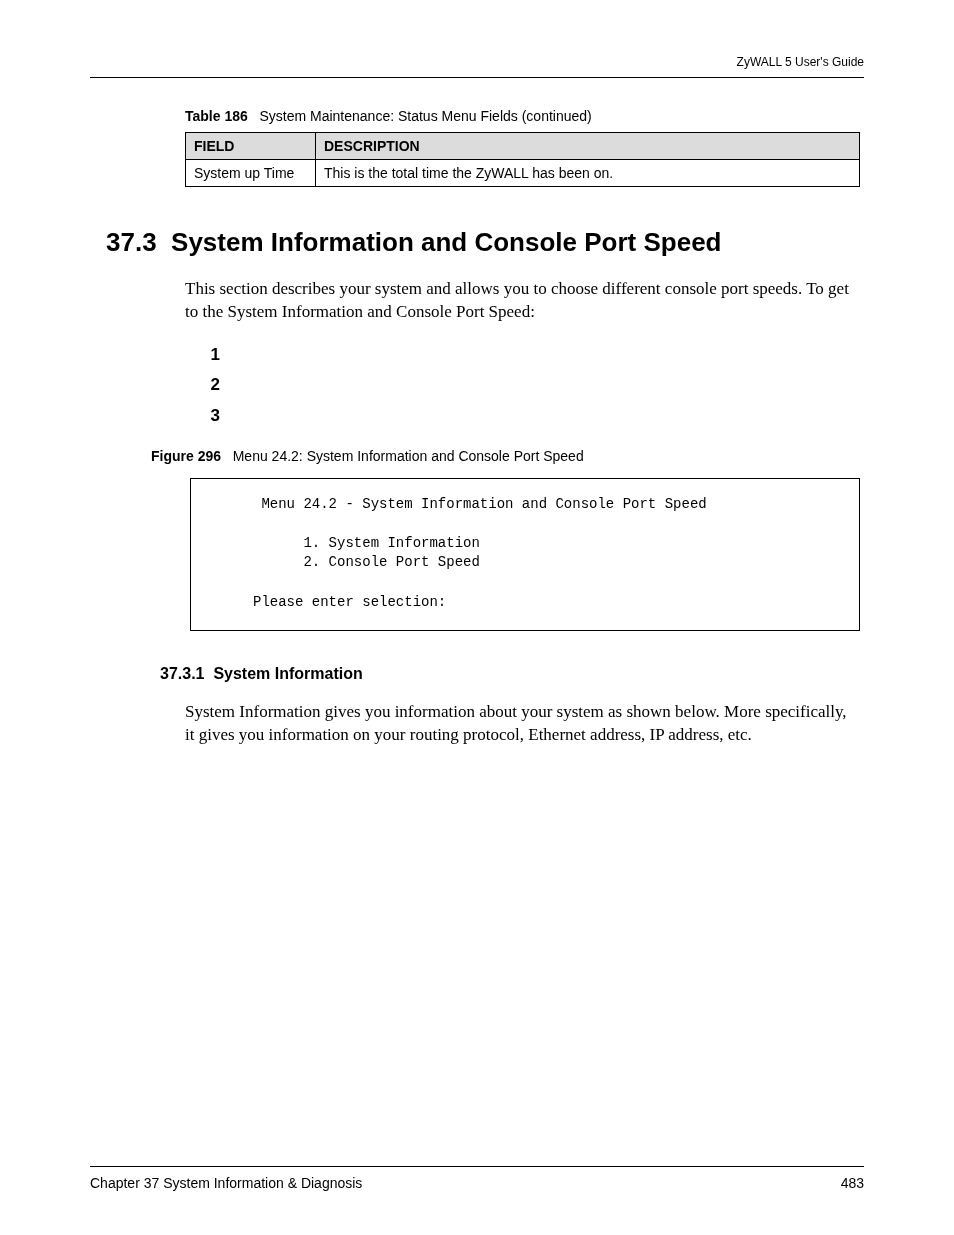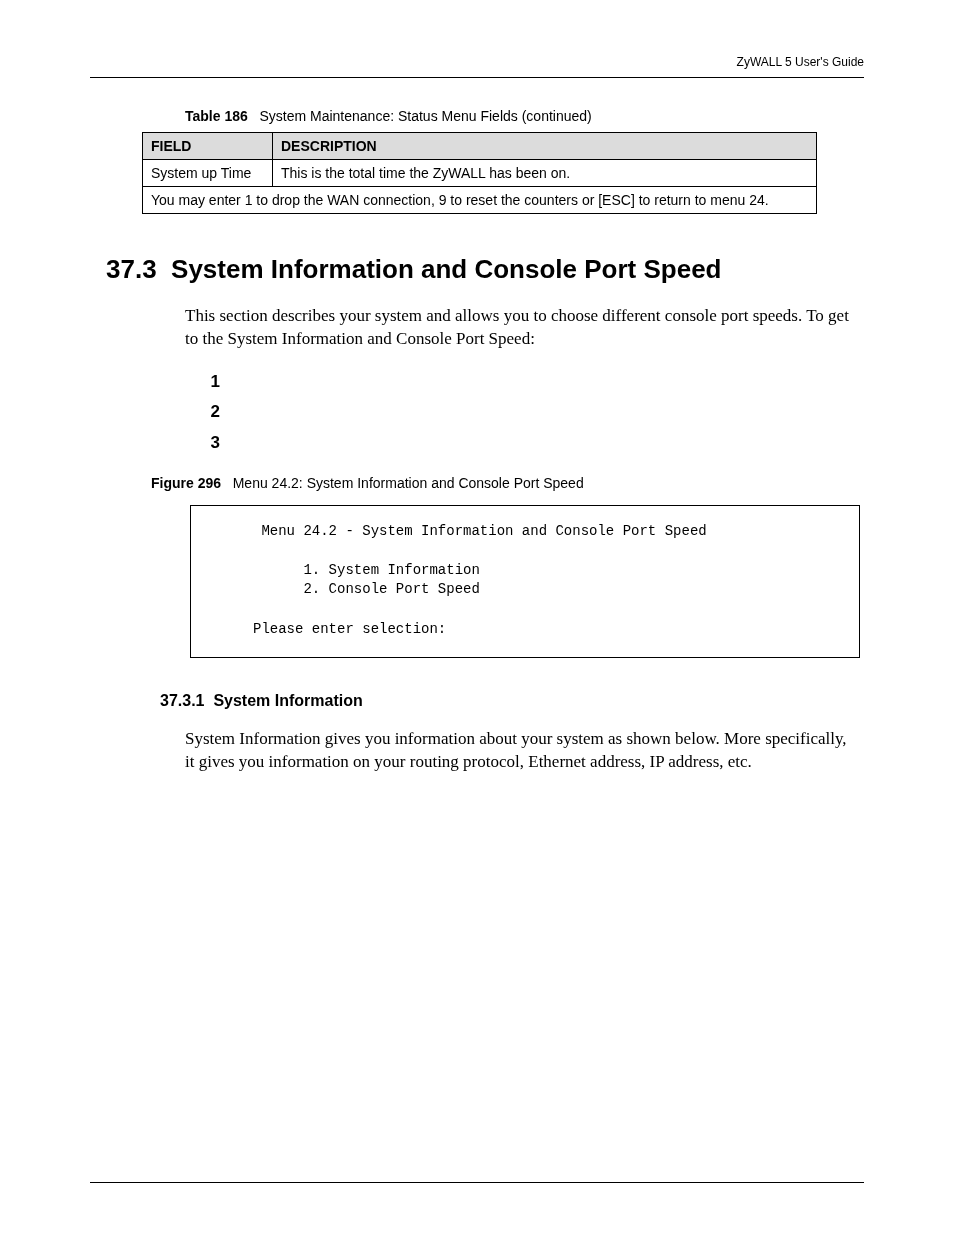--- a/index.html
+++ b/index.html
@@ -26,21 +26,21 @@
     .table-caption {
       font-family: Arial, Helvetica, sans-serif;
       font-size: 14px;
       margin-left: 95px;
       margin-bottom: 8px;
     }
     .table-caption .bold { font-weight: bold; }
     table.fields {
       border-collapse: collapse;
       width: 675px;
-      margin-left: 52px;
+      margin-left: 95px;
       font-family: Arial, Helvetica, sans-serif;
       font-size: 14px;
     }
     table.fields th, table.fields td {
       border: 1px solid #000;
       padding: 5px 8px;
       text-align: left;
       vertical-align: top;
     }
     table.fields th {
@@ -138,23 +138,20 @@
 <table class="fields">
   <tbody>
       <tr>
     <th class="col-field">FIELD</th>
     <th>DESCRIPTION</th>
   </tr>
   <tr>
     <td>System up Time</td>
     <td>This is the total time the ZyWALL has been on.</td>
   </tr>
-  <tr>
-    <td colspan="2">You may enter 1 to drop the WAN connection, 9 to reset the counters or [ESC] to return to menu 24.</td>
-  </tr>
 </tbody>
   </table>
 
 <h1 class="section-heading">
   <span>37.3</span>&nbsp;&nbsp;<span>System Information and Console Port Speed</span>
 </h1>
 
 <p class="body-text">This section describes your system and allows you to choose different console port speeds. To get to the System Information and Console Port Speed:</p>
 
 <div class="steps">
@@ -181,13 +178,17 @@
      Please enter selection:</div>
 
 <h2 class="subsection">
   <span>37.3.1</span>&nbsp;&nbsp;<span>System Information</span>
 </h2>
 
 <p class="body-text">System Information gives you information about your system as shown below. More specifically, it gives you information on your routing protocol, Ethernet address, IP address, etc.</p>
 
 <div class="footer">
   <hr class="hr2">
+  <div class="footer-row">
+    <span>Chapter 37 System Information &amp; Diagnosis</span>
+    <span>483</span>
+  </div>
 </div>
 
 </body></html>

